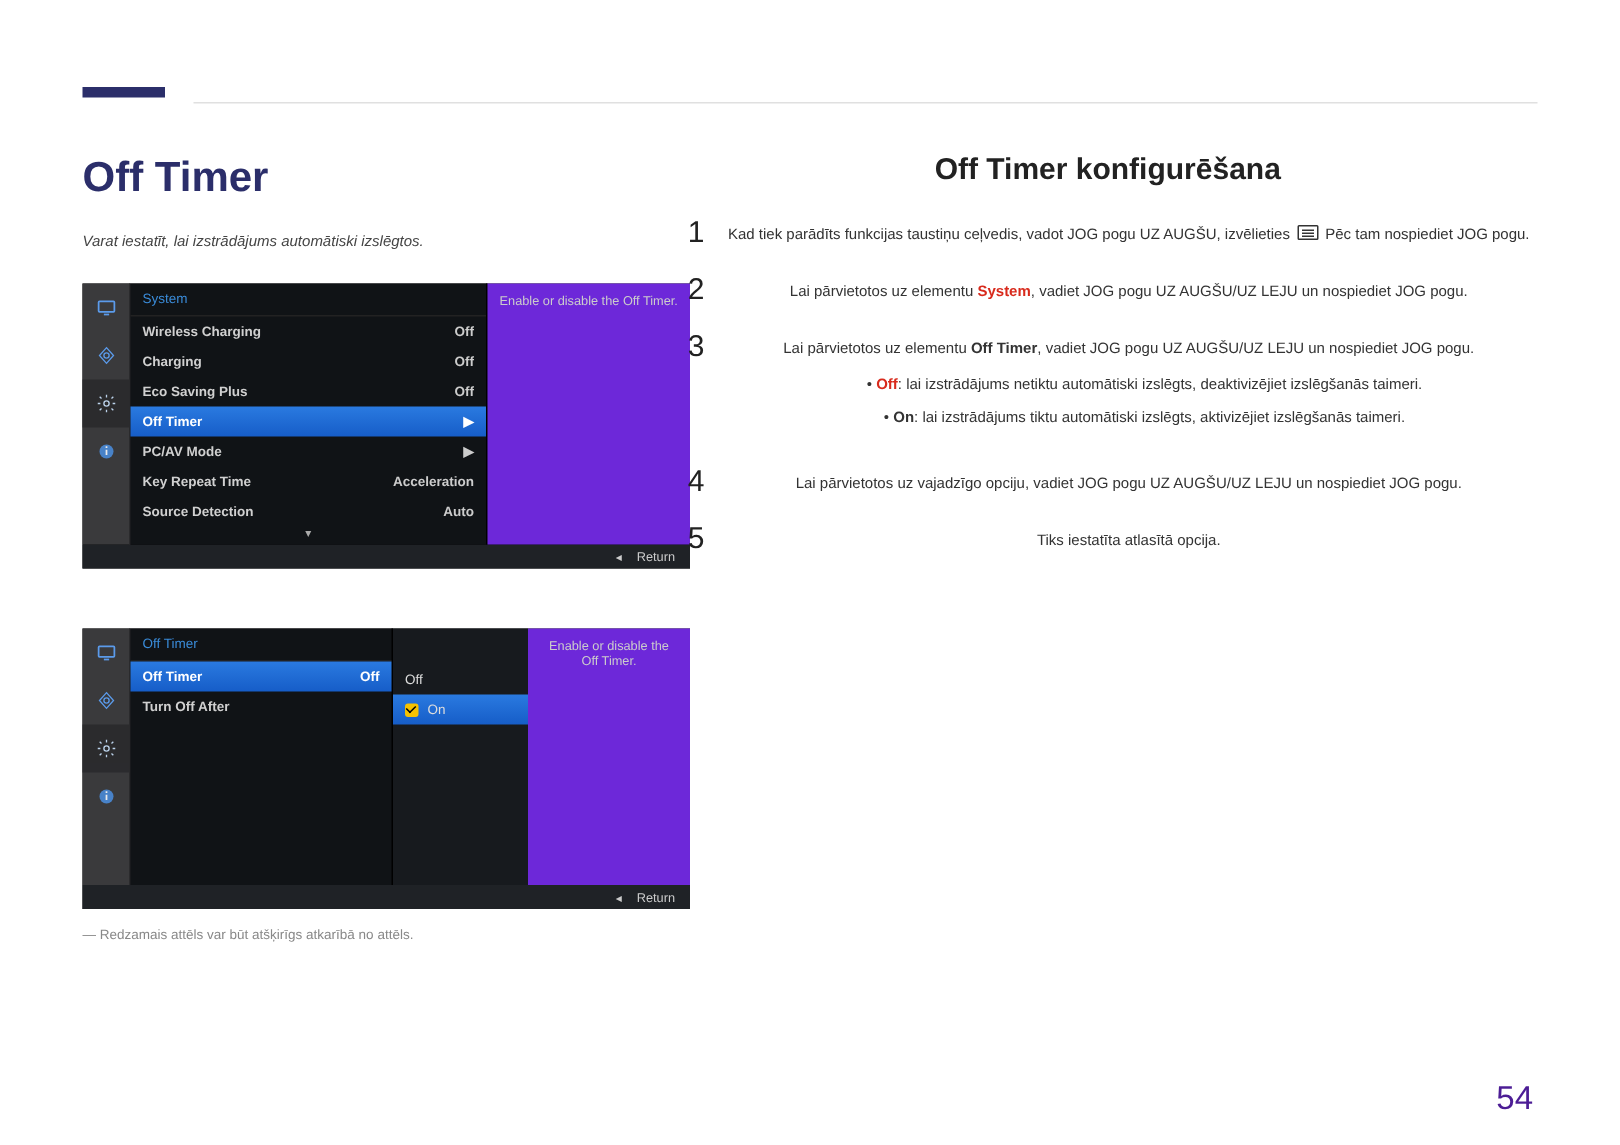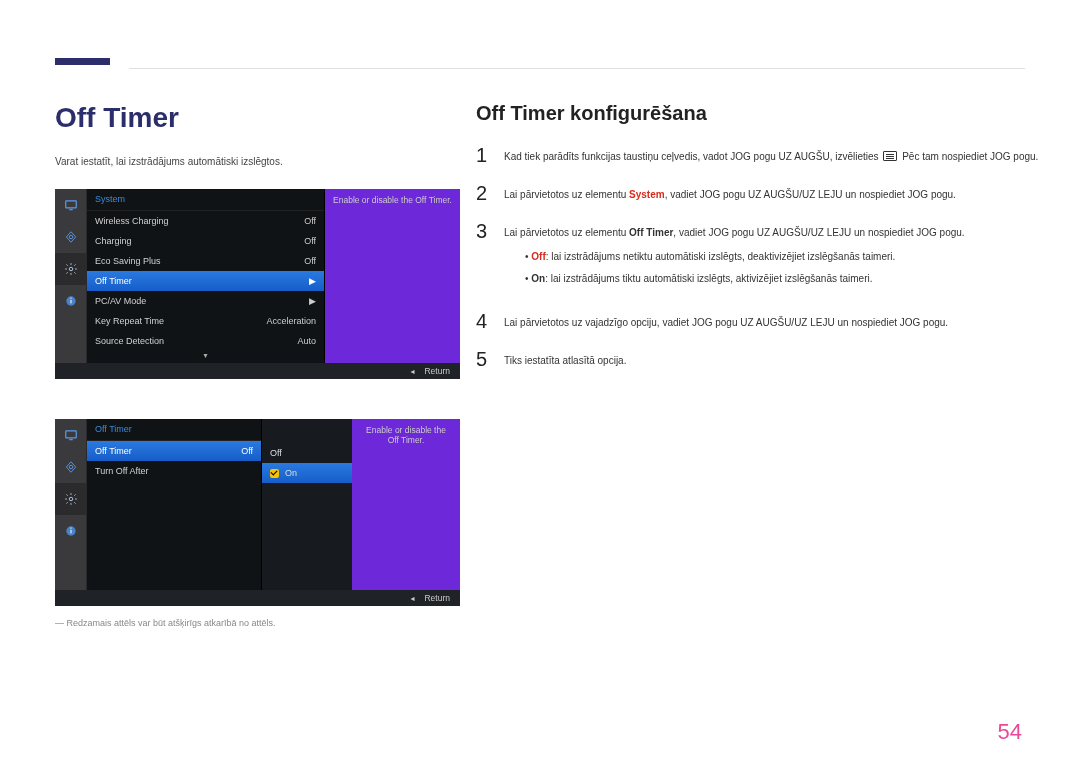--- a/index.html
+++ b/index.html
@@ -36,26 +36,28 @@
   h1.title {
     font-size: 28px;
     font-weight: bold;
     color: #2b2e6a;
     margin-bottom: 22px;
   }
   .intro {
     font-size: 10px;
     color: #444;
     margin-bottom: 22px;
+    font-style: italic;
   }
   .right-col {
     position: absolute;
-    left: 476px;
+    left: 456px;
     top: 102px;
     width: 565px;
+    text-align: center;
   }
   h2.sub {
     font-size: 20px;
     font-weight: 600;
     color: #222;
     margin-bottom: 20px;
   }
   .step {
     display: flex;
     gap: 12px;
@@ -129,20 +131,21 @@
   .col-menu .hdr {
     color:#3a8bd8;
     font-size:9px;
     padding:5px 8px 6px;
     border-bottom:1px solid #222;
   }
   .row {
     display:flex; justify-content:space-between; align-items:center;
     padding:4px 8px; height:20px;
     color:#d0d0d0;
+    font-weight:bold;
   }
   .row.sel { background: linear-gradient(#2a7ae0, #165dc8); color:#fff; }
   .row .lbl { font-size:9px; }
   .row .val { font-size:9px; color:#ccc; }
   .row.sel .val { color:#fff; }
   .arrow-r { font-size:9px; color:#ccc; }
   .row.sel .arrow-r { color:#fff; }
   .scroll-ind { text-align:center; height:12px; color:#aaa; font-size:8px;}
   .col-desc {
     width:135px;
@@ -165,21 +168,21 @@
   }
   .opt-row { height:20px; display:flex; align-items:center; padding:0 8px; font-size:9px; color:#ddd;}
   .opt-row.selopt { background: linear-gradient(#2a7ae0,#165dc8); }
   .opt-check { display:inline-block;width:9px;height:9px;background:#f7c200;border-radius:2px;margin-right:6px;position:relative;}
   .opt-check::after{content:"";position:absolute;left:2px;top:0px;width:3px;height:5px;border:solid #000;border-width:0 1.5px 1.5px 0;transform:rotate(45deg);}
   .note {
     font-size:9px; color:#888; margin-top:-28px;
   }
   .page-num {
     position:absolute; right:58px; bottom:18px;
-    font-size:22px; color:#ec4899; font-weight:300;
+    font-size:22px; color:#4c1d95; font-weight:300;
   }
 </style>
 </head>
 <body>
 
 <div class="top-bar"></div>
 <div class="top-line"></div>
 
 <div class="left-col">
   <h1 class="title">Off Timer</h1>

